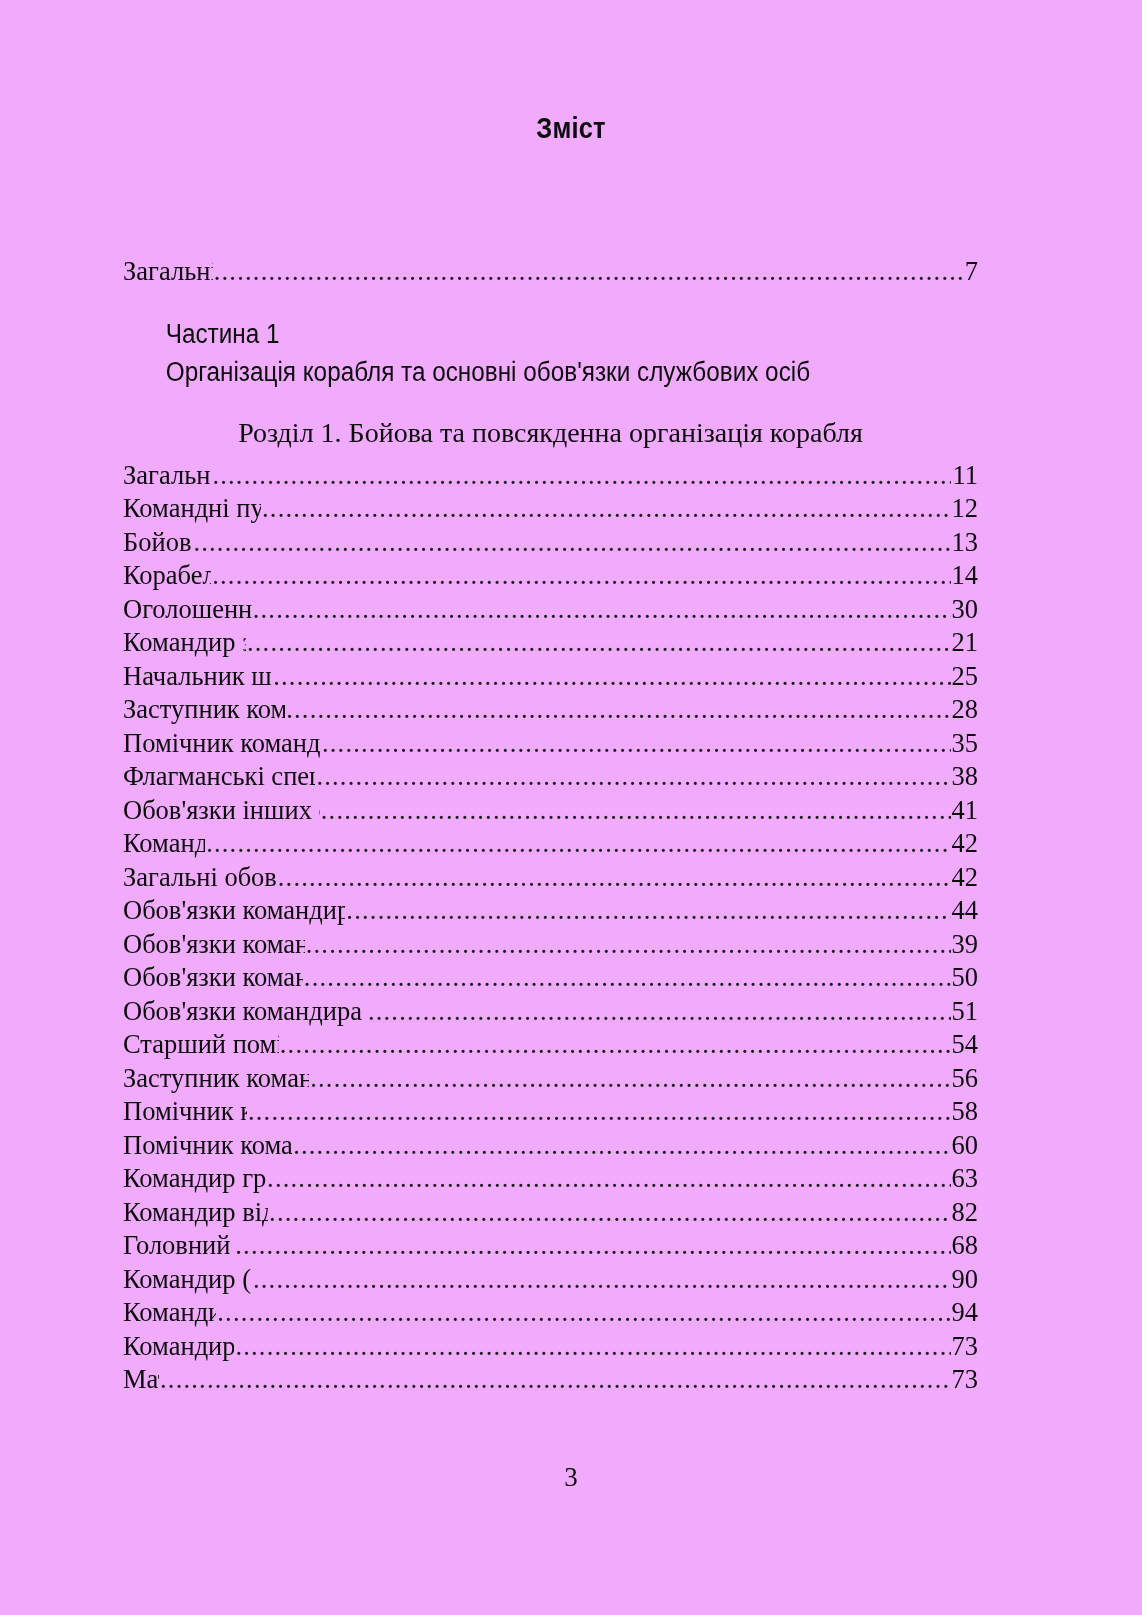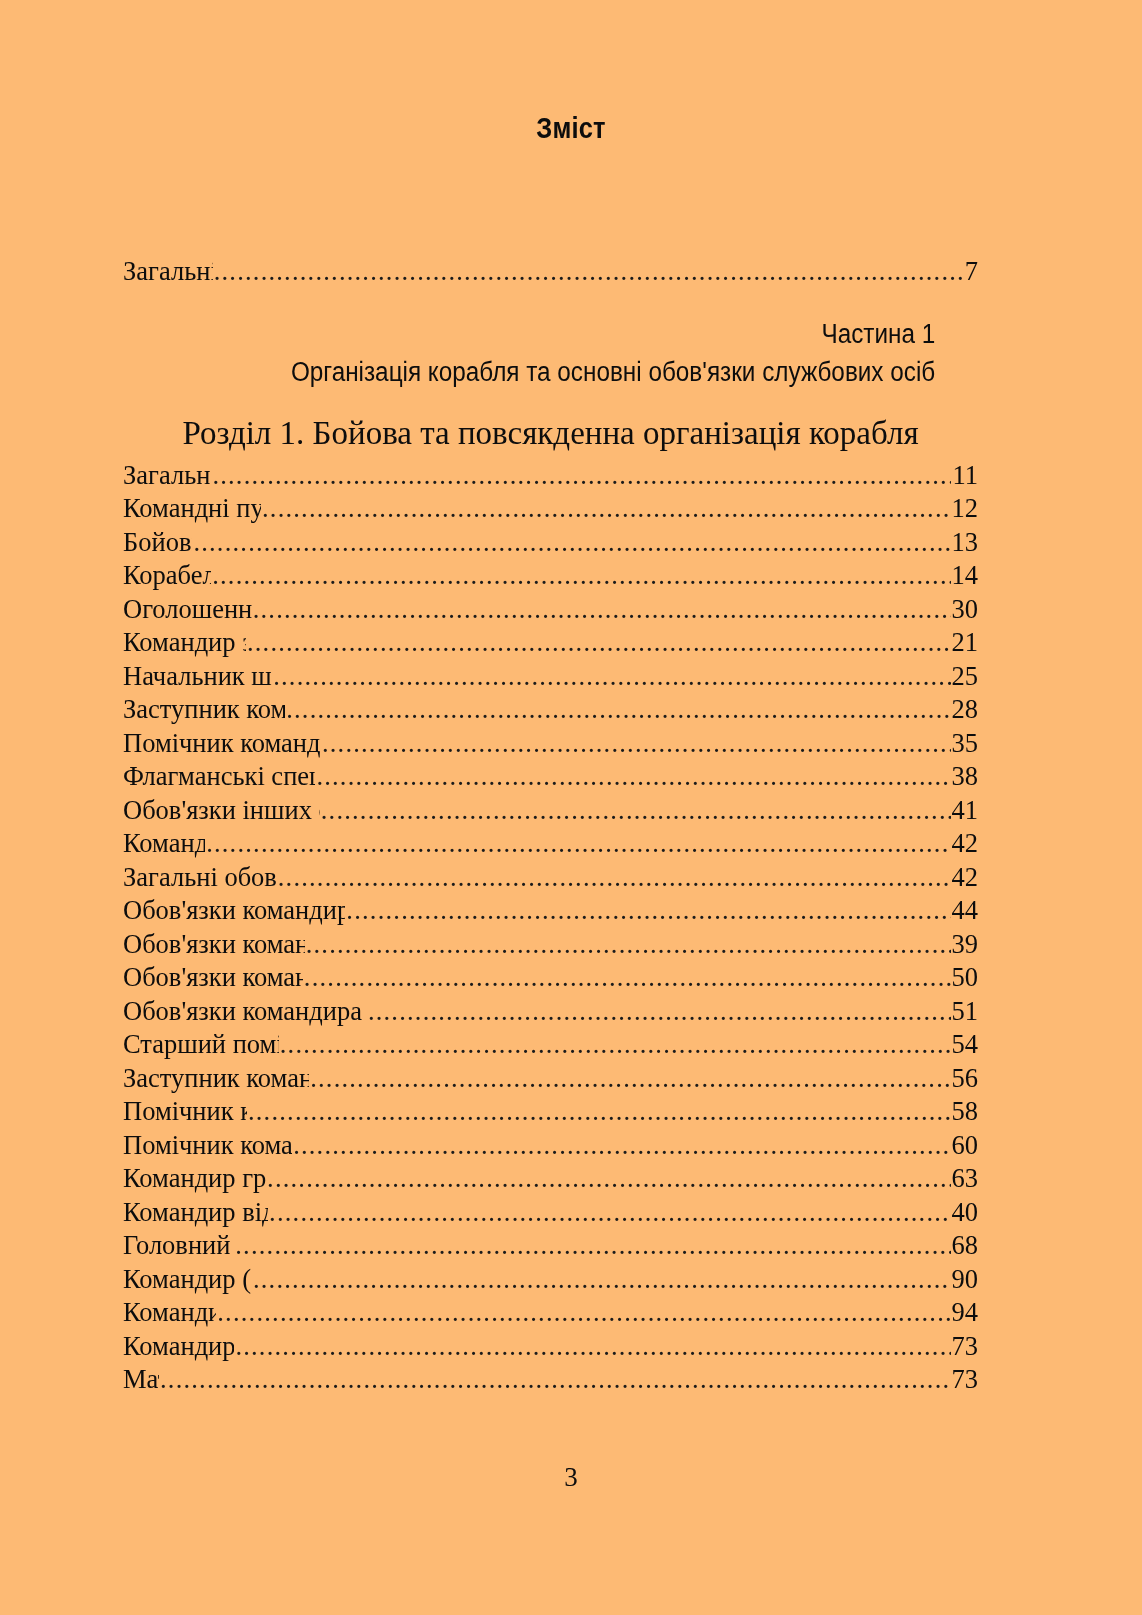--- a/index.html
+++ b/index.html
@@ -4,21 +4,21 @@
 <style>
   html, body {
     margin: 0;
     padding: 0;
     background: #ffffff;
   }
   .page {
     position: relative;
     width: 1142px;
     height: 1615px;
-    background: #fdba74;
+    background: #f0abfc;
     margin: 0 auto;
     overflow: hidden;
     color: #0d0d0d;
   }
 
   
   .doc-title {
     position: absolute;
     top: 112px;
     left: 0;
@@ -68,21 +68,21 @@
              "................................................................................";
   }
   .toc-page {
     flex: 0 0 auto;
     text-align: right;
   }
 
   
   .part-block {
     font-family: "Liberation Sans", sans-serif;
-    text-align: right;
+    text-align: left;
     font-size: 27px;
     line-height: 38px;
     font-weight: normal;
   }
   .part-number {
     display: block;
     transform: scaleX(0.9);
     transform-origin: center;
   }
   .part-title {
@@ -90,21 +90,21 @@
     transform: scaleX(0.9);
     transform-origin: center;
     white-space: nowrap;
   }
   .part-spacer-top { height: 26px; }
   .part-spacer-bottom { height: 14px; }
 
   
   .chapter-heading {
     font-family: "Liberation Serif", serif;
-    font-size: 33px;
+    font-size: 28px;
     line-height: 32px;
     text-align: center;
     white-space: nowrap;
     padding: 12px 0 10px 0;
   }
 
   
   .page-number {
     position: absolute;
     left: 0;
@@ -241,21 +241,21 @@
         <span class="toc-page">60</span>
       </div>
       <div class="toc-row">
         <span class="toc-label">Командир групи (батареї), інженер</span>
         <span class="toc-dots"></span>
         <span class="toc-page">63</span>
       </div>
       <div class="toc-row">
         <span class="toc-label">Командир відсіку підводного човна</span>
         <span class="toc-dots"></span>
-        <span class="toc-page">40</span>
+        <span class="toc-page">82</span>
       </div>
       <div class="toc-row">
         <span class="toc-label">Головний боцман корабля</span>
         <span class="toc-dots"></span>
         <span class="toc-page">68</span>
       </div>
       <div class="toc-row">
         <span class="toc-label">Командир (старшина) команди</span>
         <span class="toc-dots"></span>
         <span class="toc-page">90</span>

